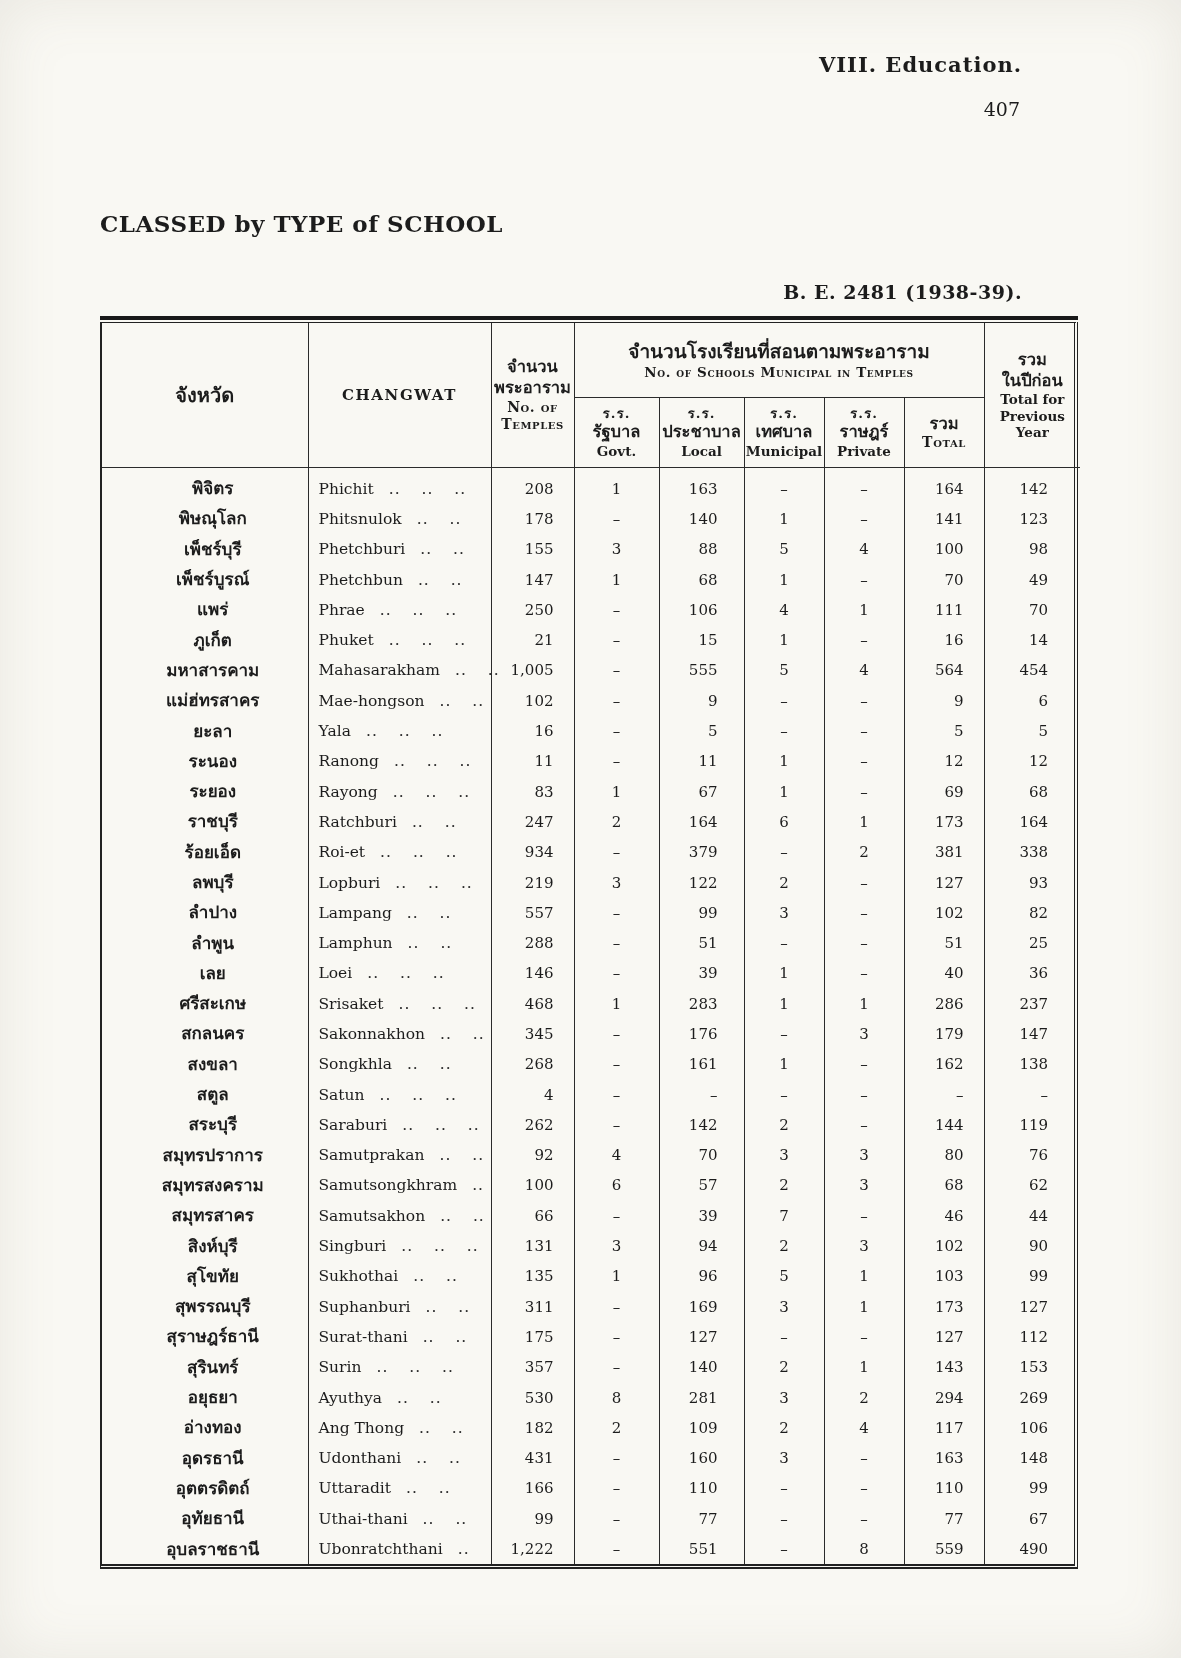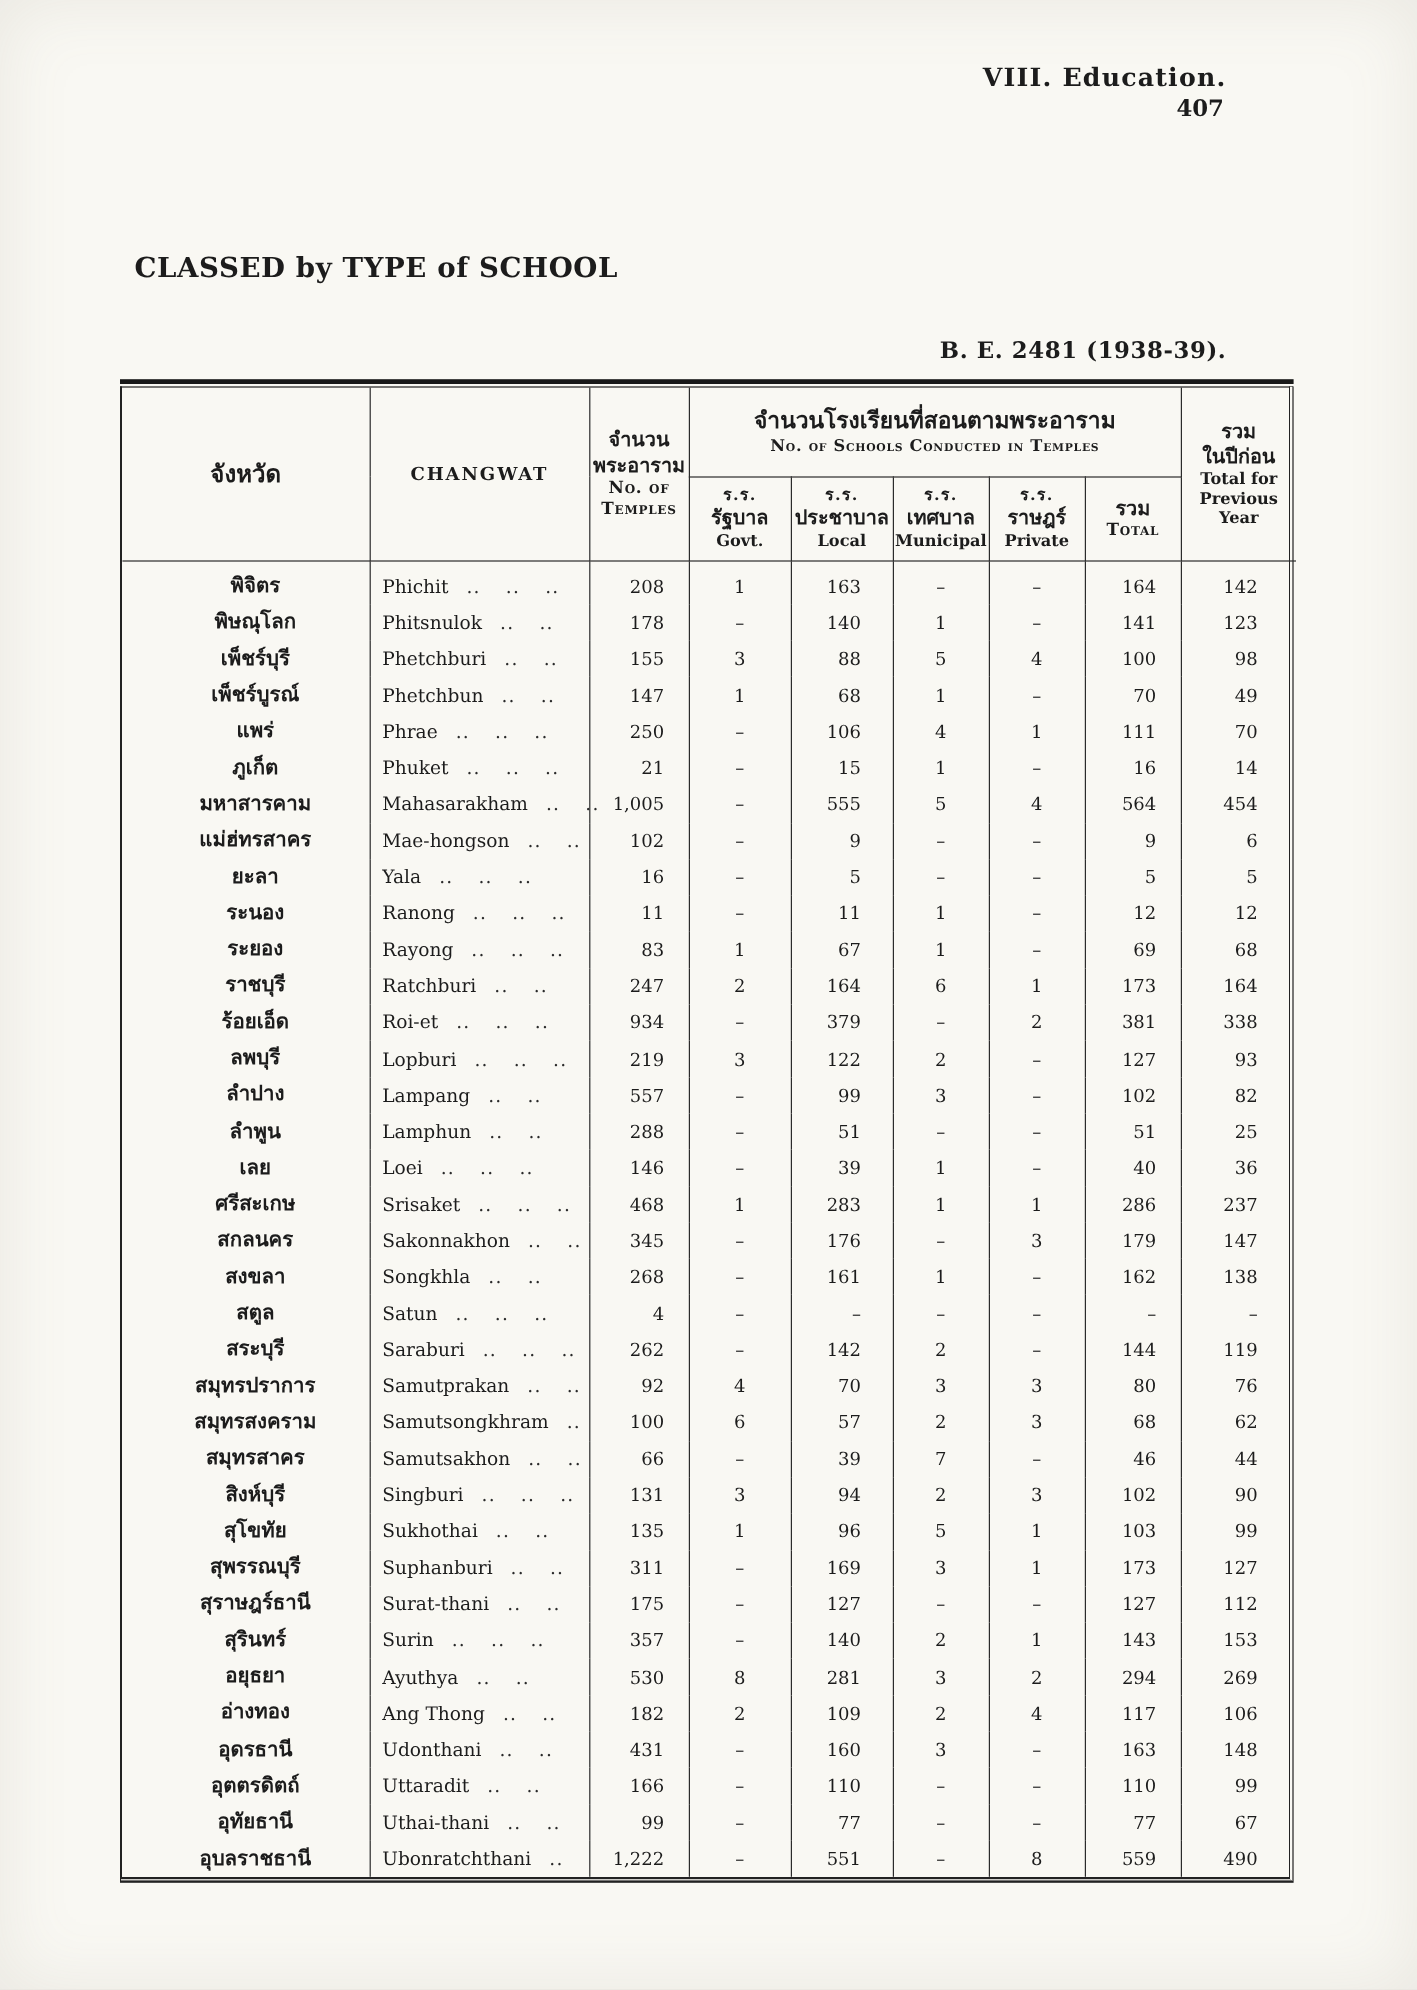--- a/index.html
+++ b/index.html
@@ -8,29 +8,29 @@
     background:#f9f8f3; color:#1c1c1c;
     font-family:"DejaVu Serif", serif;
     overflow:hidden;
     box-shadow:inset 0 0 60px rgba(120,115,100,0.12);
   }
   .section-heading {
     position:absolute; top:52px; right:159px;
     font-size:21px; font-weight:bold; letter-spacing:1px;
   }
   .page-number {
-    position:absolute; top:80px; right:161px;
-    font-size:19px; font-weight:bold;
+    position:absolute; top:98px; right:161px;
+    font-size:19px; font-weight:normal;
   }
   .title-thai {
     position:absolute; top:160px; left:104px;
     font-size:30px; font-weight:bold; white-space:nowrap;
   }
   .title-en {
-    position:absolute; top:210px; left:112px;
+    position:absolute; top:210px; left:100px;
     font-size:23px; font-weight:bold; letter-spacing:0.5px; white-space:nowrap;
   }
   .be-year {
     position:absolute; top:281px; right:159px;
     font-size:19px; font-weight:bold; letter-spacing:0.5px;
   }
   .table-outer {
     position:absolute; top:316px; left:100px; width:978px;
     border-top:4px solid #191919; padding-top:2px;
   }
@@ -114,21 +114,21 @@
               <div class="th-caps">CHANGWAT</div>
             </th>
             <th rowspan="2">
               <div class="th-thai-sm">จำนวน</div>
               <div class="th-thai-sm">พระอาราม</div>
               <div class="th-sc">No. of</div>
               <div class="th-sc">Temples</div>
             </th>
             <th colspan="5" class="h-group">
               <div class="th-thai">จำนวนโรงเรียนที่สอนตามพระอาราม</div>
-              <div class="th-sc">No. of Schools Conducted in Temples</div>
+              <div class="th-sc">No. of Schools Municipal in Temples</div>
             </th>
             <th rowspan="2">
               <div class="th-thai-sm">รวม</div>
               <div class="th-thai-sm">ในปีก่อน</div>
               <div class="th-sc2">Total for</div>
               <div class="th-sc2">Previous</div>
               <div class="th-sc2">Year</div>
             </th>
           </tr>
           <tr>

